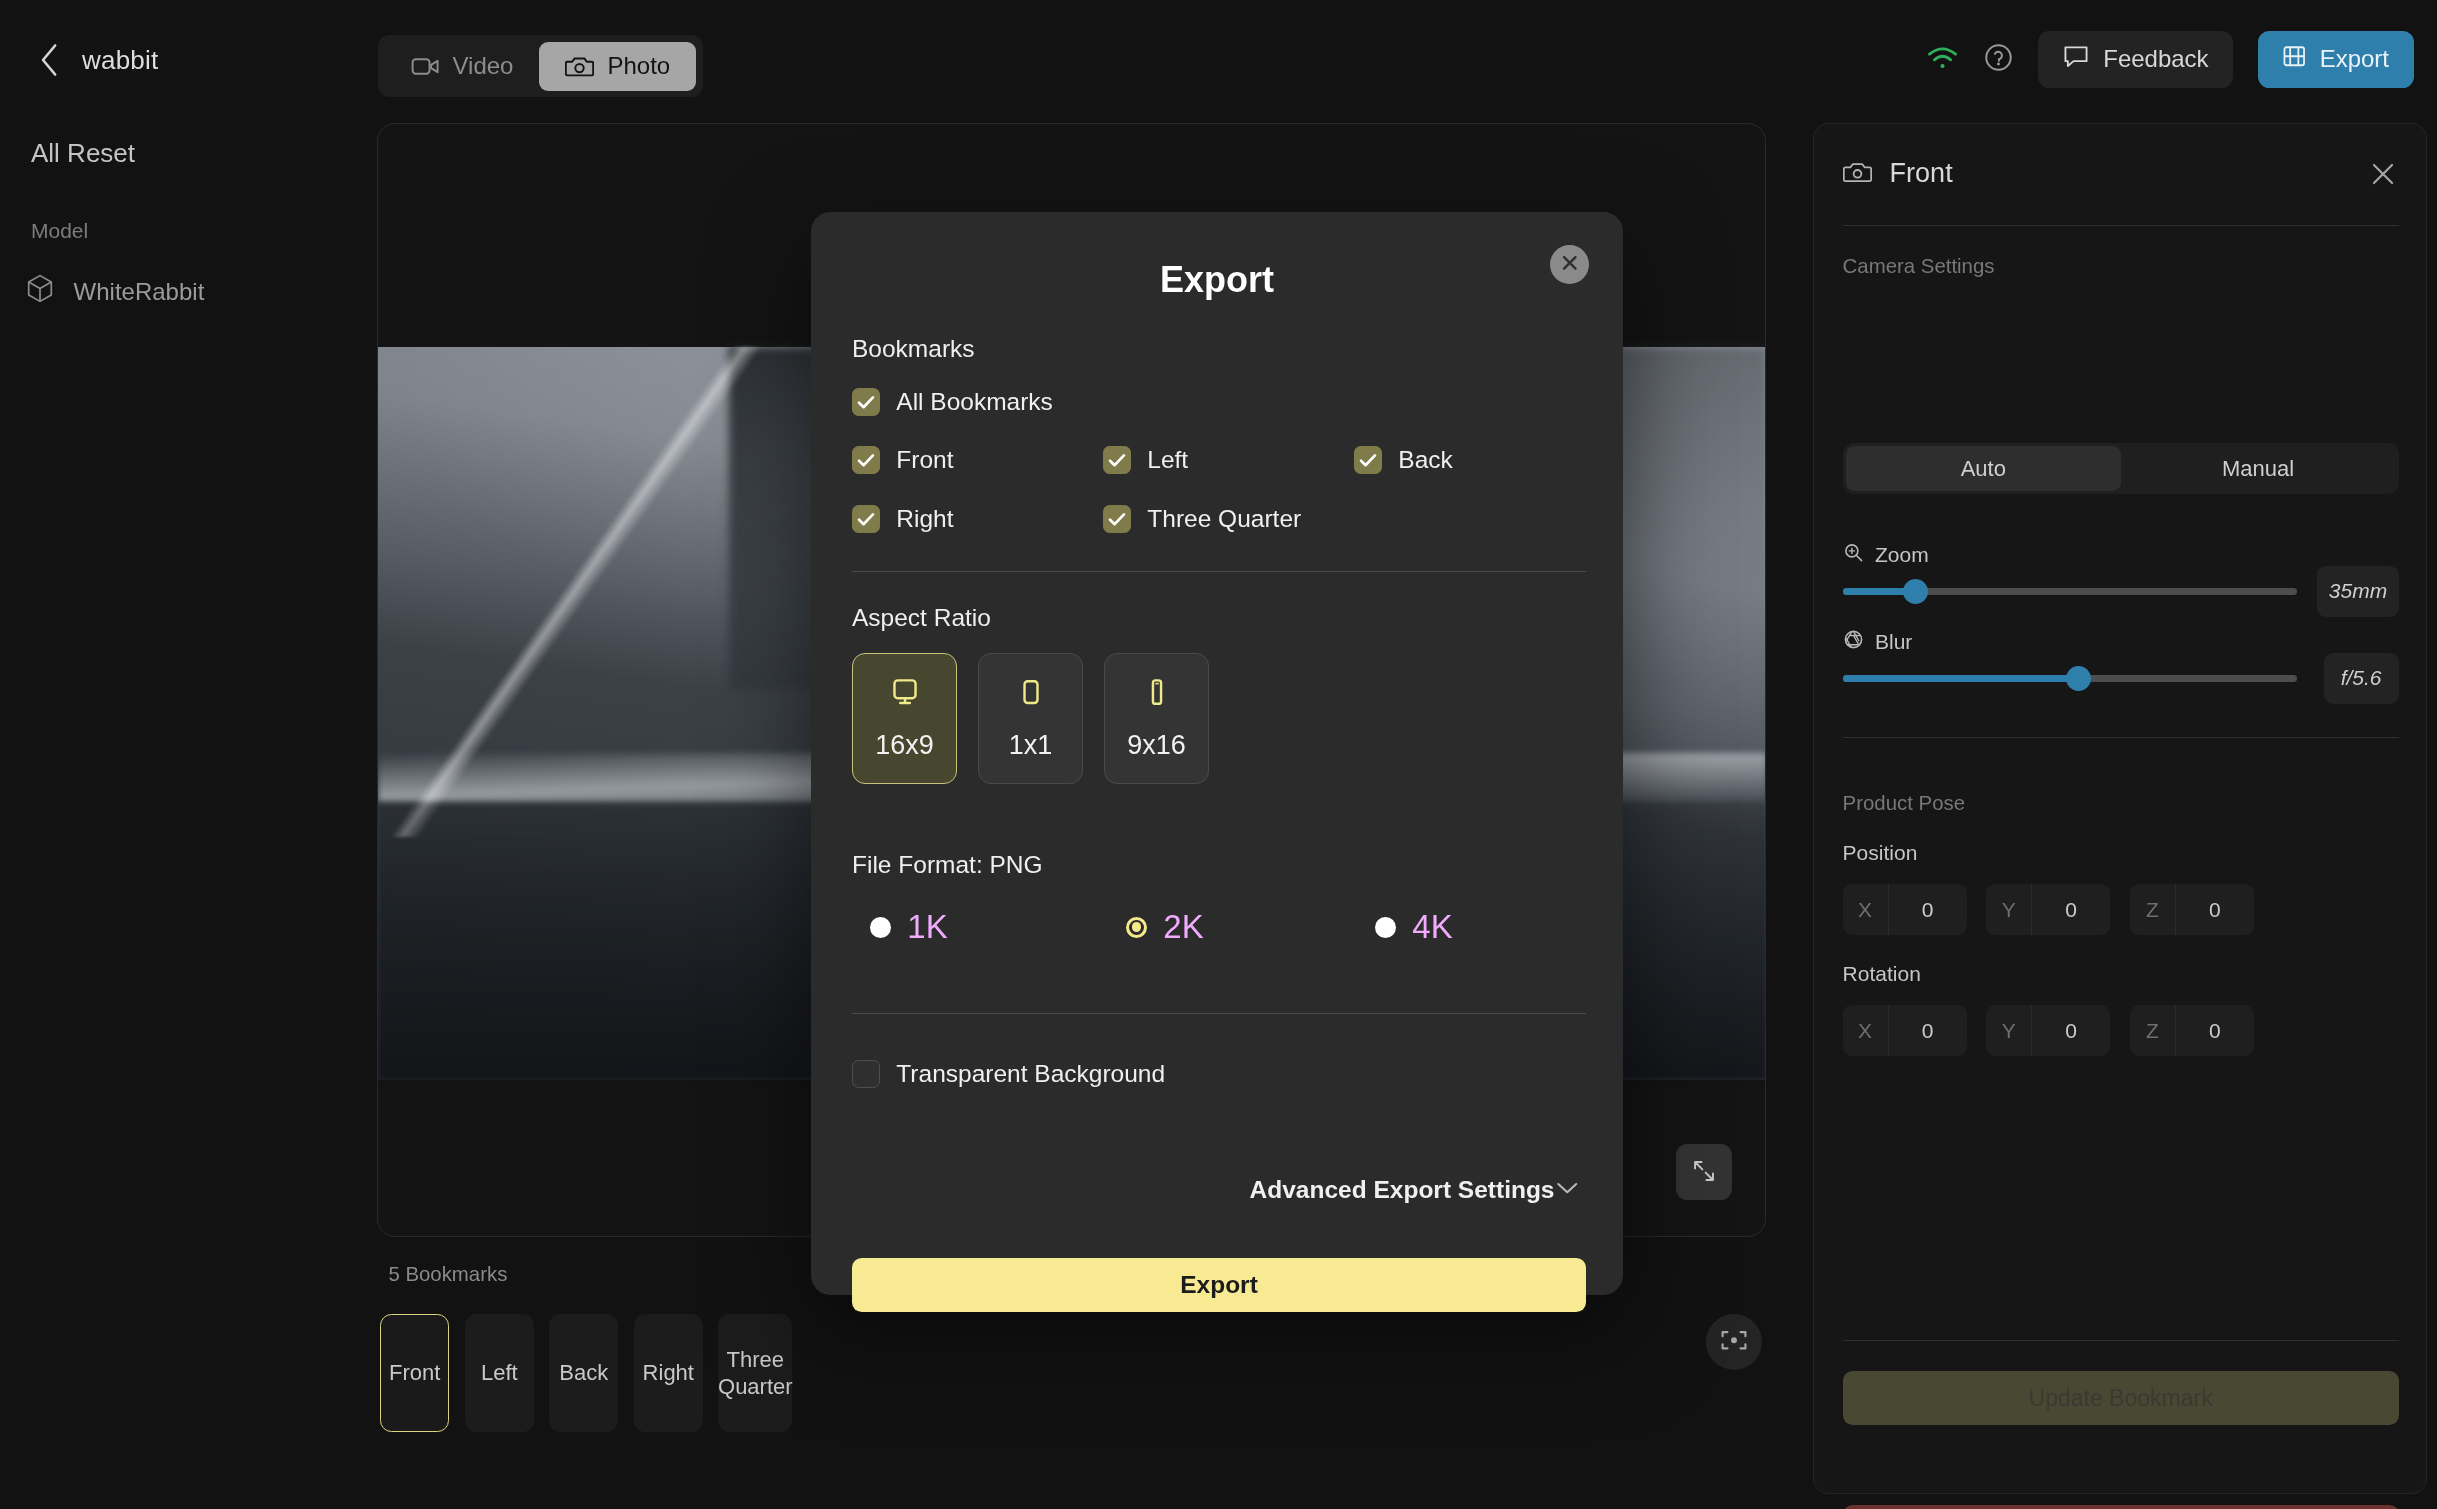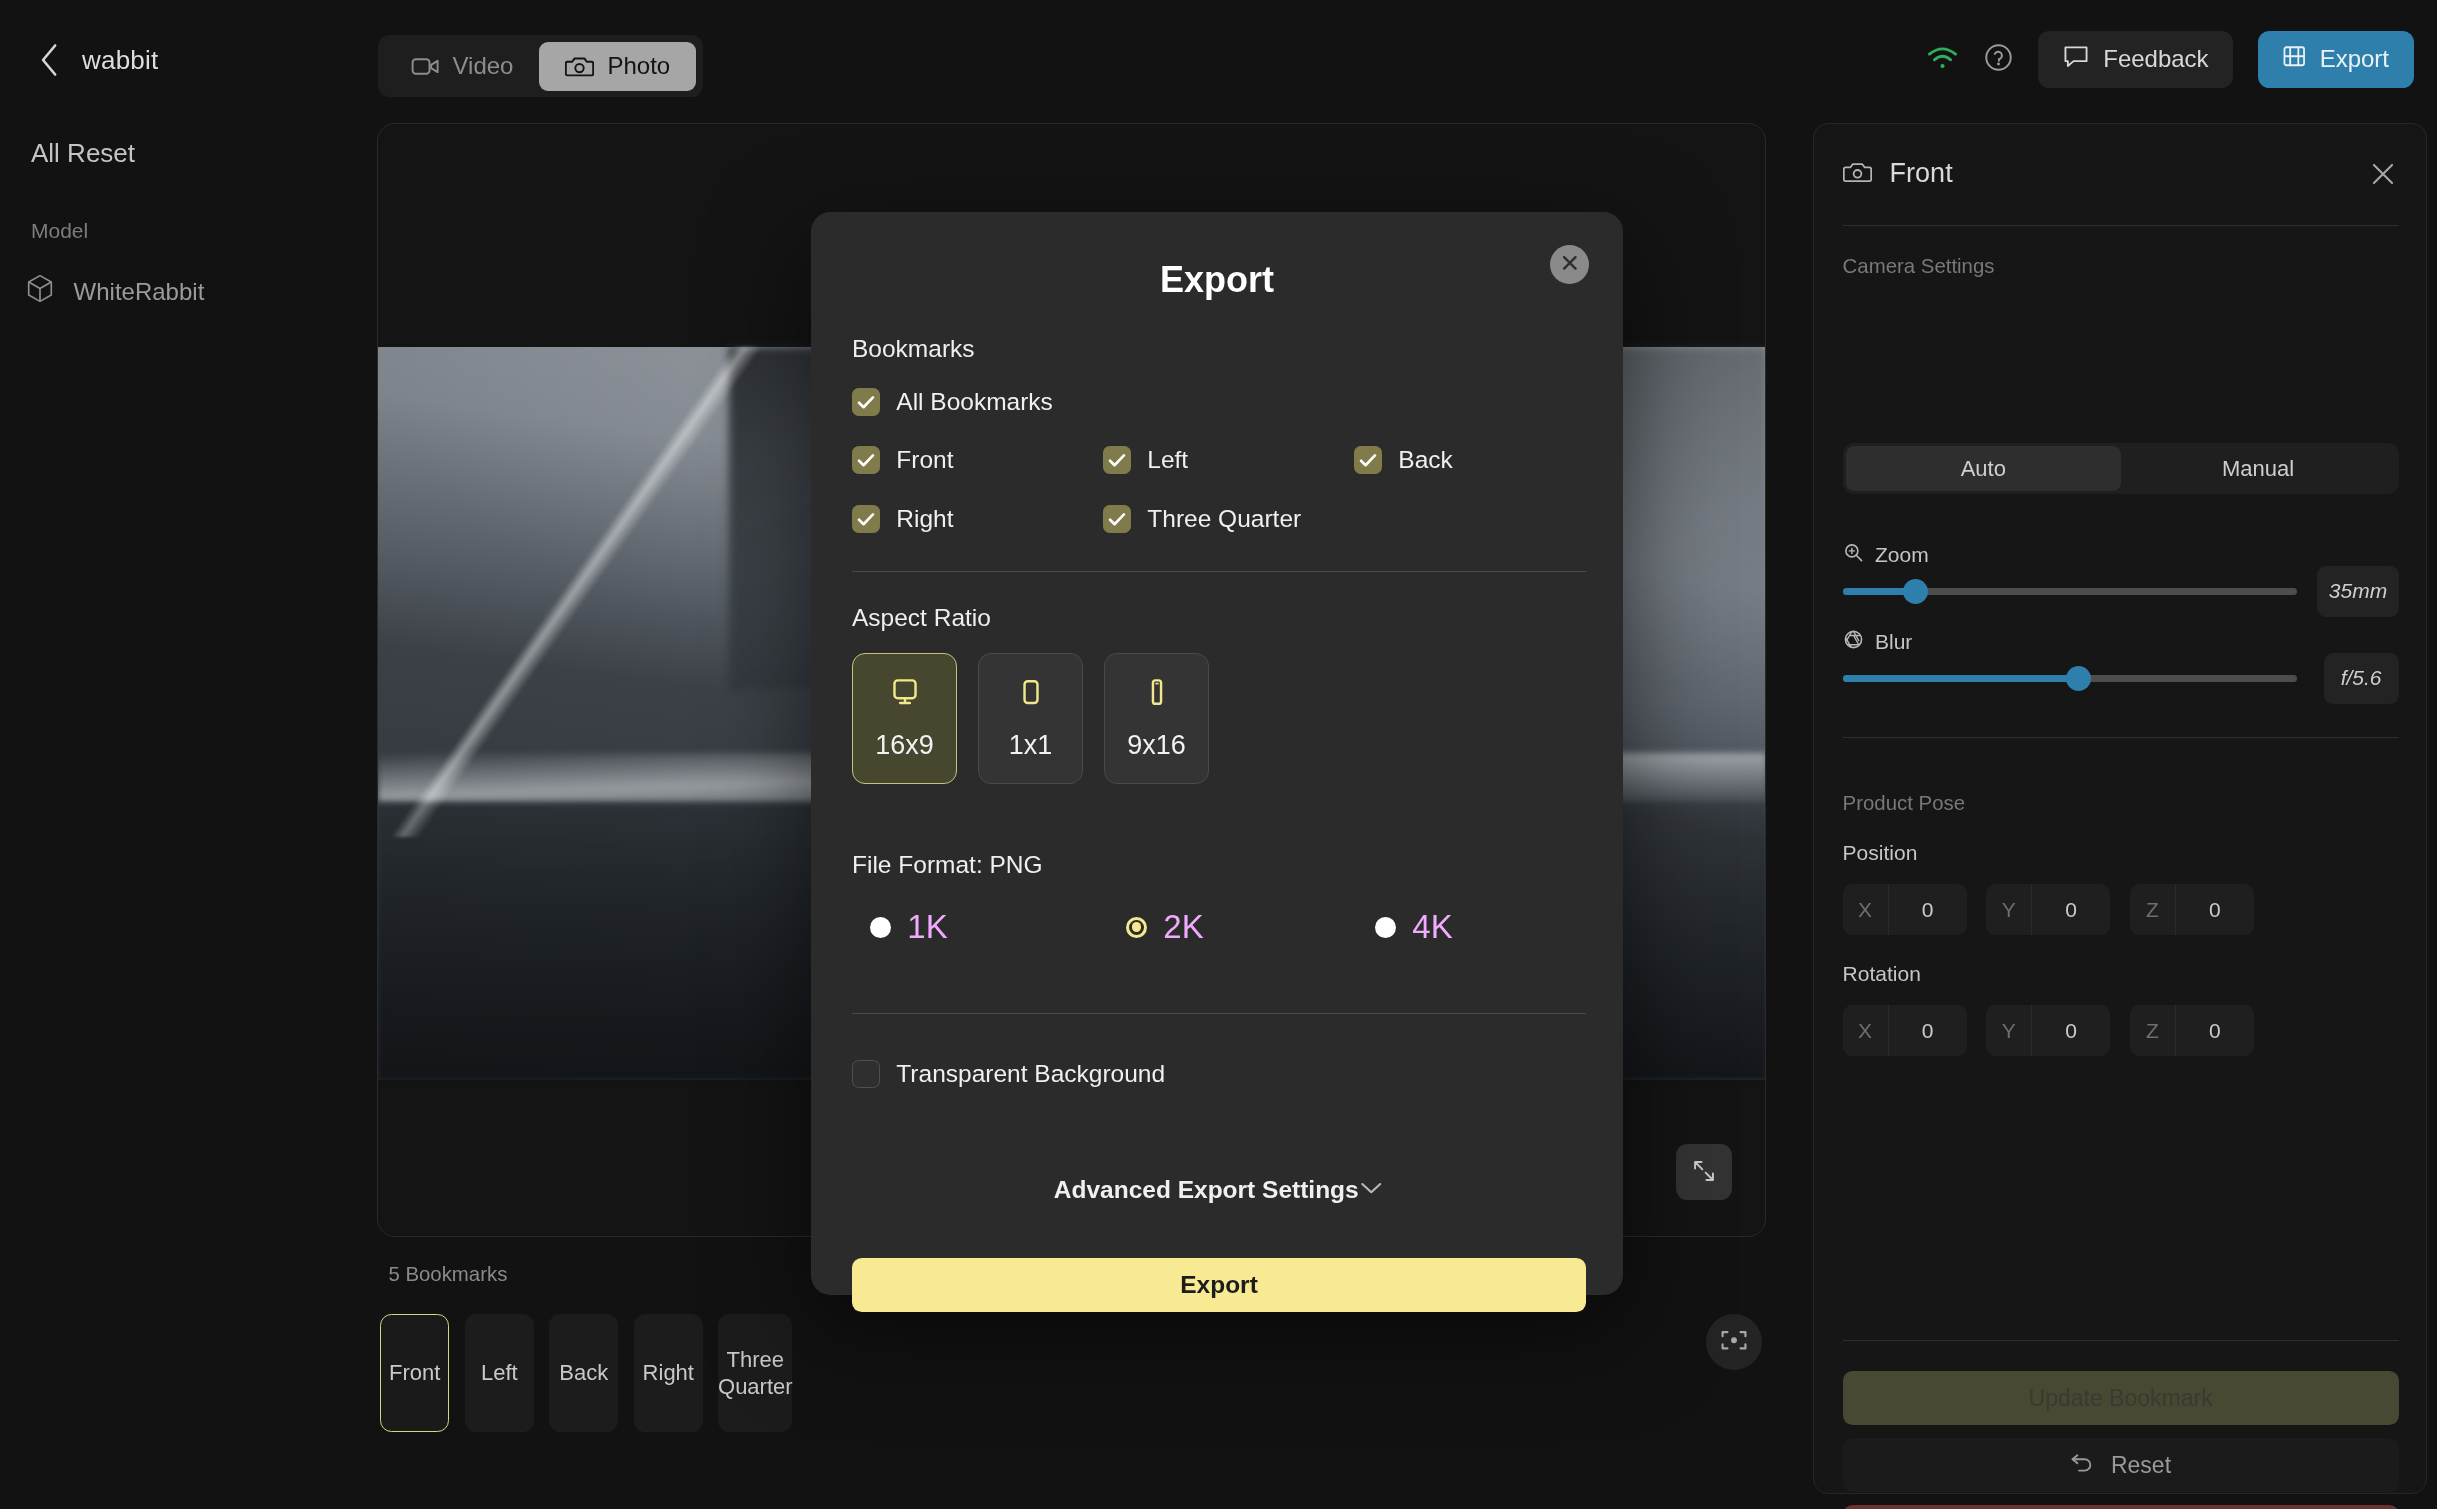--- a/index.html
+++ b/index.html
@@ -224,21 +224,21 @@
     background:#2b2b2b; border:3.3px solid #f4e98c;
     display:flex; align-items:center; justify-content:center;
   }
   .radio.selected::after {
     content:""; width:9.8px; height:9.8px; border-radius:50%; background:#f4e98c;
   }
   .radio-label { font-size:33px; color:#f0abfc; }
 
   .adv-row {
     position:absolute; left:47px; top:964px; width:721px;
-    display:flex; align-items:center; justify-content:center; cursor:pointer;
+    display:flex; align-items:center; justify-content:flex-end; cursor:pointer;
   }
   .adv-text { font-size:24.5px; font-weight:bold; color:#f0f0f0; }
   .modal-export-btn {
     position:absolute; left:41px; top:1046px; width:734px; height:54px;
     background:#f8ea93; border-radius:9.8px;
     display:flex; align-items:center; justify-content:center;
     font-size:24.5px; font-weight:bold; color:#1c1c1c; cursor:pointer;
   }
 </style>
 </head>
@@ -475,29 +475,20 @@
         <span class="xyz-axis">Z</span>
         <span class="xyz-val">0</span>
       </div>
     </div>
 
     <div class="rp-divider" style="top:1216px;"></div>
 
     <div class="rp-btn btn-update">
       <span>Update Bookmark</span>
     </div>
-    <div class="rp-btn btn-reset">
-      <span>
-        <svg width="24.5" height="21" viewBox="0 0 30 26" fill="none">
-            <path d="M9 4 L3 9 L9 14" stroke="#9a9a9a" stroke-width="2.3" stroke-linecap="round" stroke-linejoin="round"></path>
-            <path d="M3 9 H18 a7 7 0 0 1 0 14 H11" stroke="#9a9a9a" stroke-width="2.3" stroke-linecap="round"></path>
-          </svg>
-      </span>
-      <span>Reset</span>
-    </div>
     <div class="rp-btn btn-delete">
       
     </div>
 
   </div>
 
   <div class="modal-wrap">
     <div class="modal">
 
       <div class="modal-title">Export</div>

